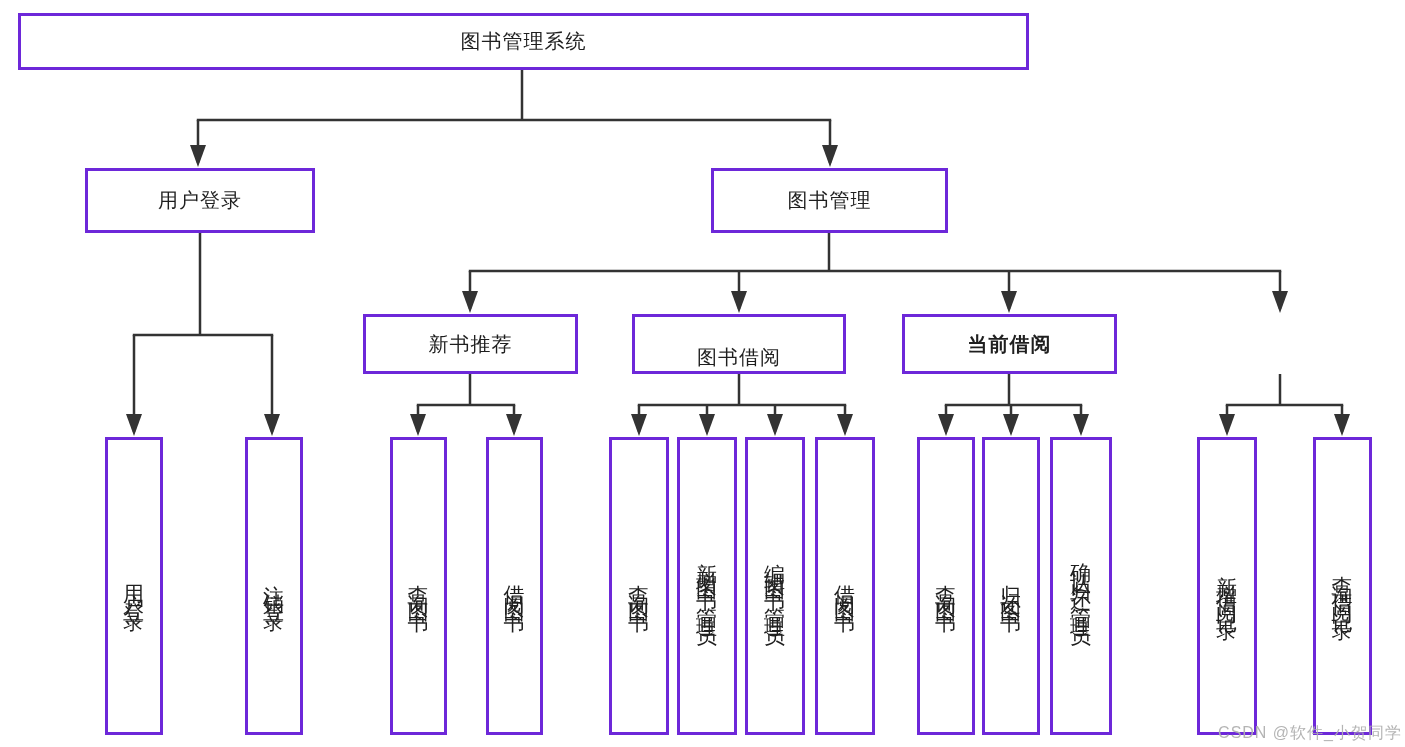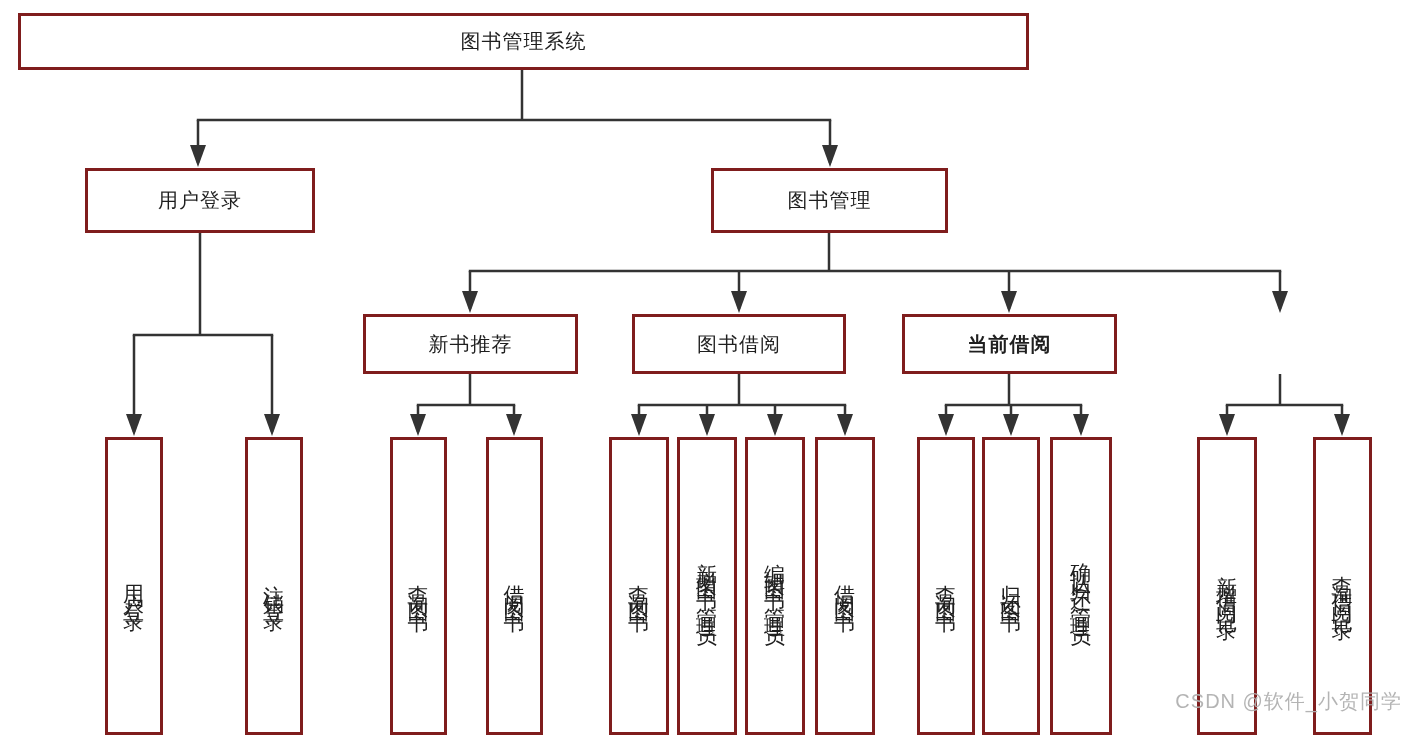--- a/index.html
+++ b/index.html
@@ -13,21 +13,21 @@
   }
   #connectors {
     position: absolute;
     left: 0; top: 0;
     width: 1405px; height: 747px;
     z-index: 1;
   }
   .node {
     position: absolute;
     box-sizing: border-box;
-    border: 3px solid #7f1d1d;
+    border: 3px solid #6d28d9;
     background: #ffffff;
     color: #1f1f1f;
     display: flex;
     align-items: center;
     justify-content: center;
     z-index: 2;
   }
   .hnode { font-size: 20px; letter-spacing: 1px; }
   .root  { font-size: 20px; letter-spacing: 1px; }
   .leaf  { z-index: 2; }
@@ -38,44 +38,44 @@
     letter-spacing: 9px;
     white-space: nowrap;
   }
   
   #n-root { left: 18px;  top: 13px;  width: 1011px; height: 57px; }
   
   #n-l2a  { left: 85px;  top: 168px; width: 230px; height: 65px; }
   #n-l2b  { left: 711px; top: 168px; width: 237px; height: 65px; }
   
   #n-l3a  { left: 363px;  top: 314px; width: 215px; height: 60px; }
-  #n-l3b  { left: 632px;  top: 314px; width: 214px; height: 60px; }
+  #n-l3b  { left: 632px;  top: 314px; width: 214px; height: 60px; align-items: flex-end; }
   #n-l3c  { left: 902px;  top: 314px; width: 215px; height: 60px; font-weight: bold; }
   #n-l3d  { left: 1173px; top: 314px; width: 214px; height: 60px; }
   
   .leaf { top: 437px; height: 298px; }
   #lf1  { left: 105px;  width: 58px; }
   #lf2  { left: 245px;  width: 58px; }
   #lf3  { left: 390px;  width: 57px; }
   #lf4  { left: 486px;  width: 57px; }
   #lf5  { left: 609px;  width: 60px; }
   #lf6  { left: 677px;  width: 60px; }
   #lf7  { left: 745px;  width: 60px; }
   #lf8  { left: 815px;  width: 60px; }
   #lf9  { left: 917px;  width: 58px; }
   #lf10 { left: 982px;  width: 58px; }
   #lf11 { left: 1050px; width: 62px; }
   #lf12 { left: 1197px; width: 60px; }
   #lf13 { left: 1313px; width: 59px; }
   #watermark {
     position: absolute;
     right: 3px;
-    top: 688px;
+    top: 723px;
     z-index: 5;
-    font-size: 20px;
+    font-size: 16px;
     color: rgba(176, 176, 176, 0.95);
     white-space: nowrap;
     letter-spacing: 1px;
   }
 </style>
 </head>
 <body>
 
 <div id="canvas">
 

